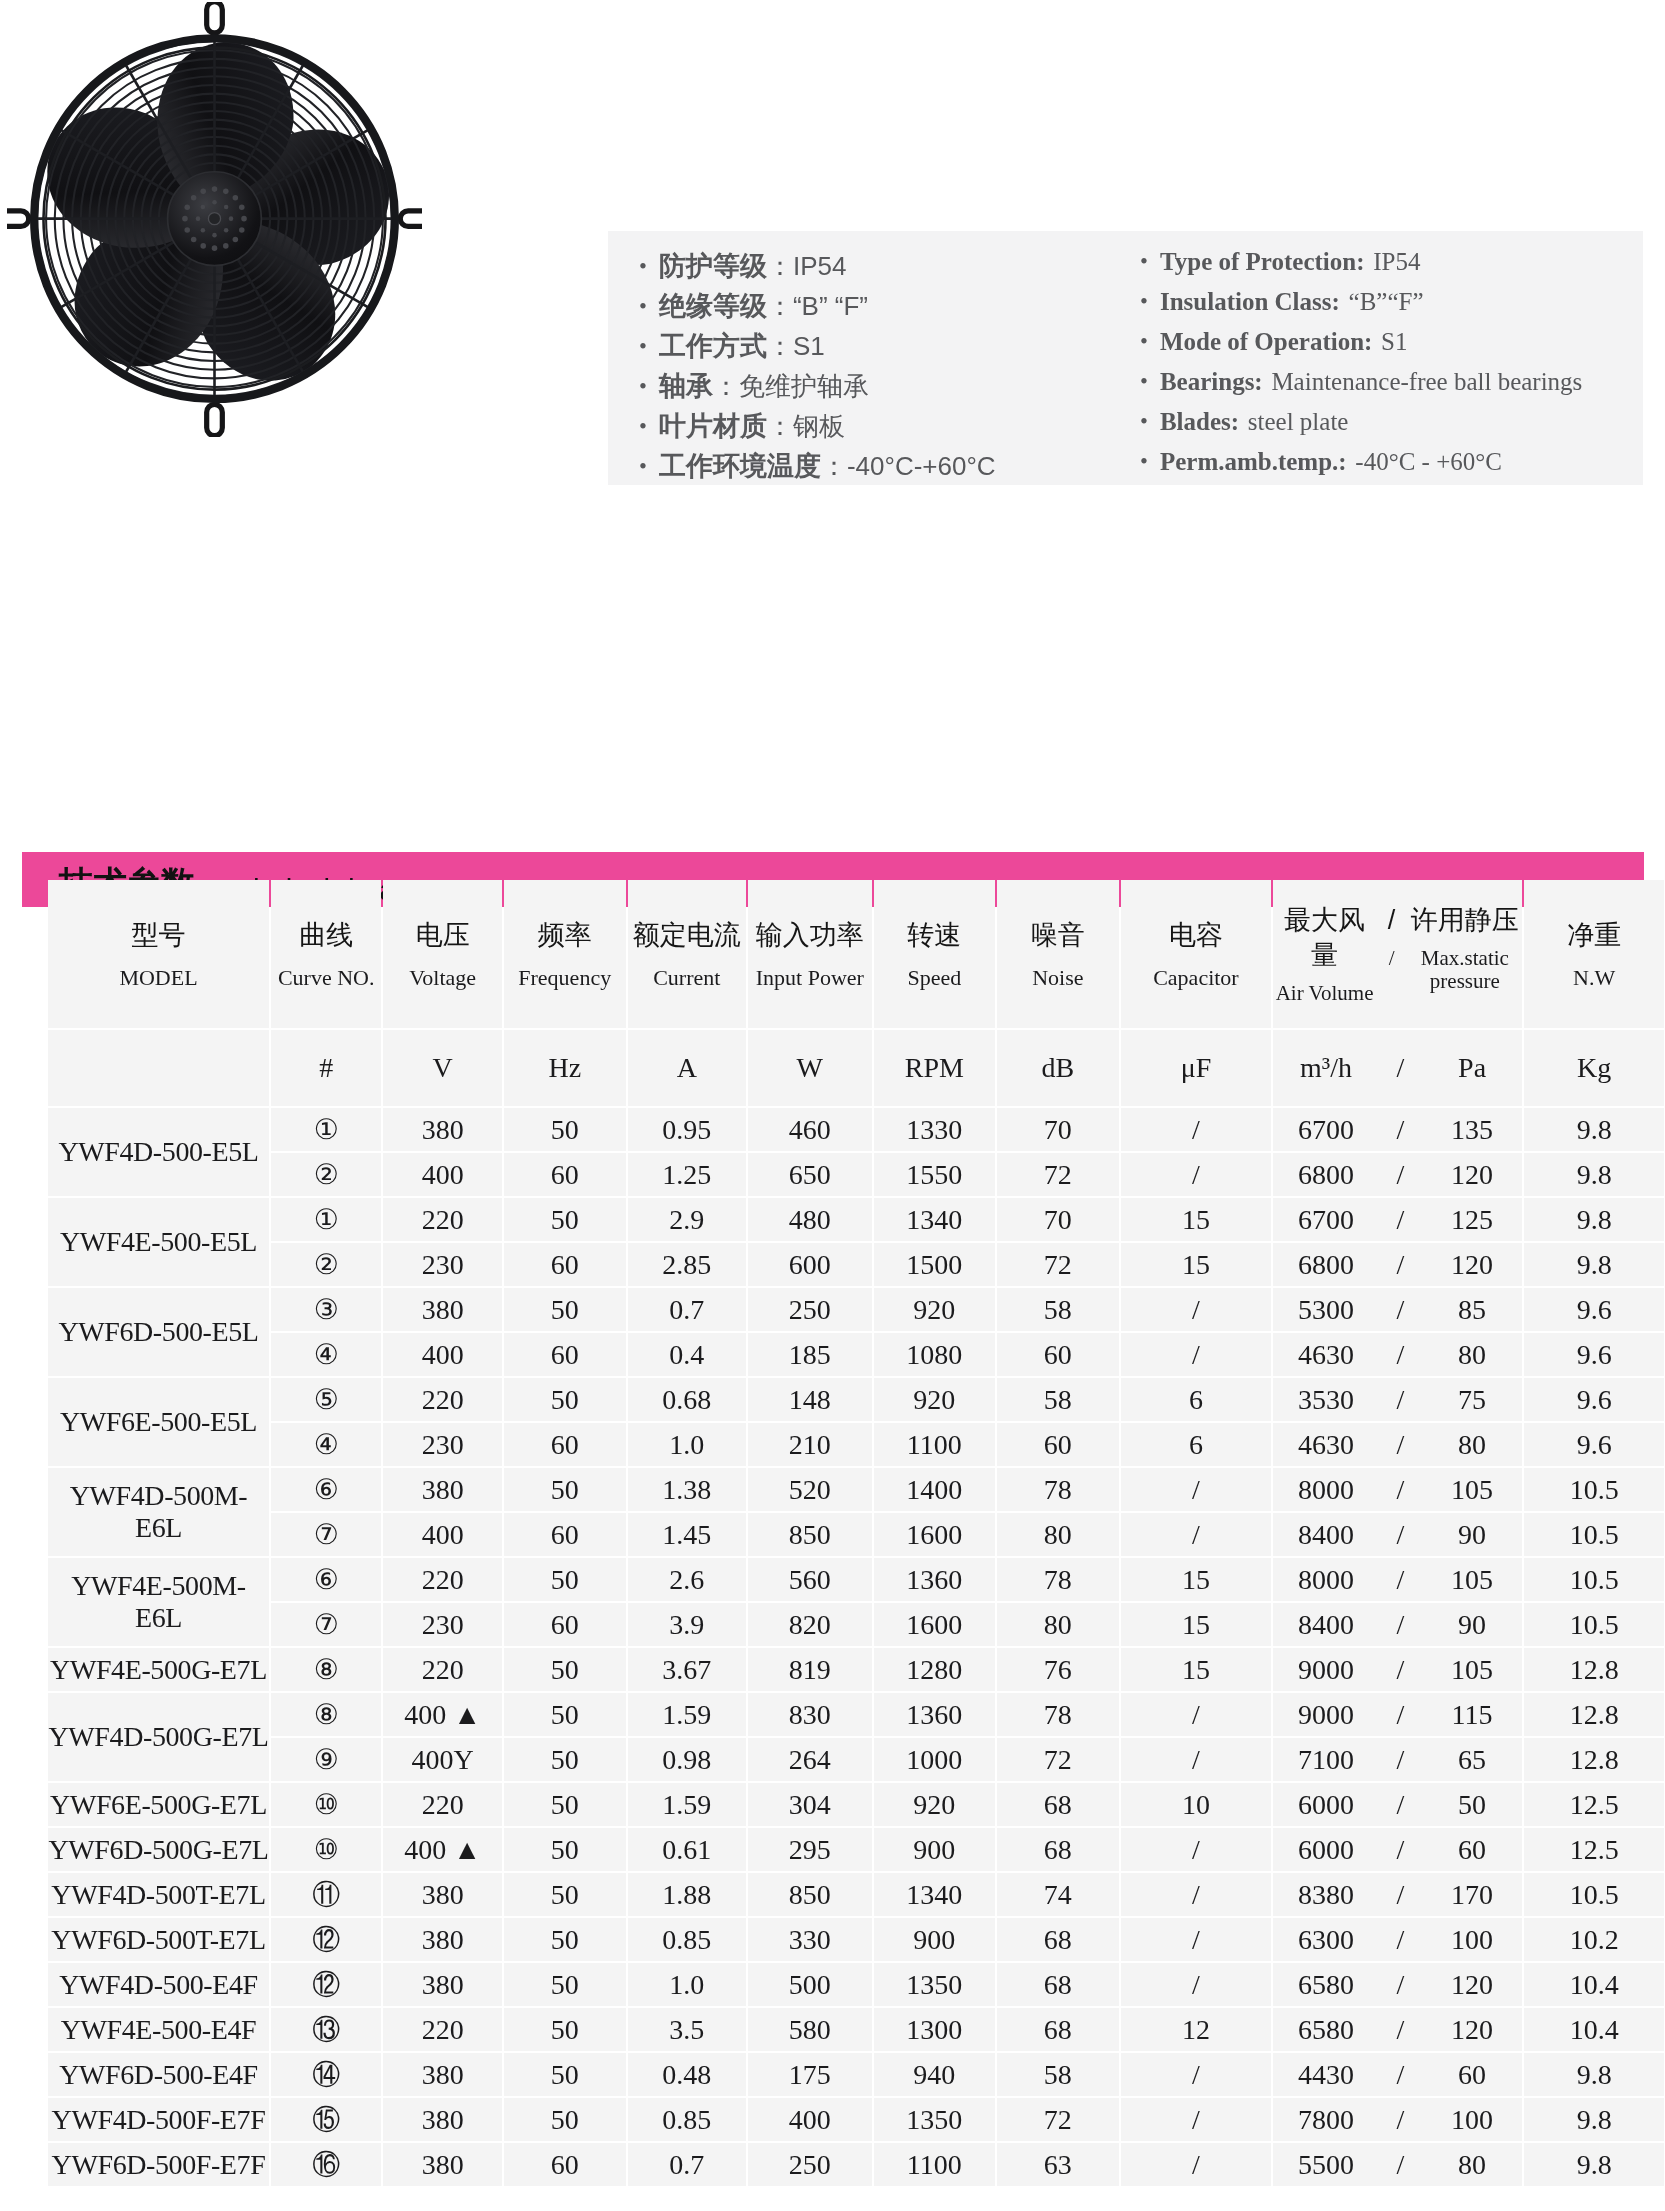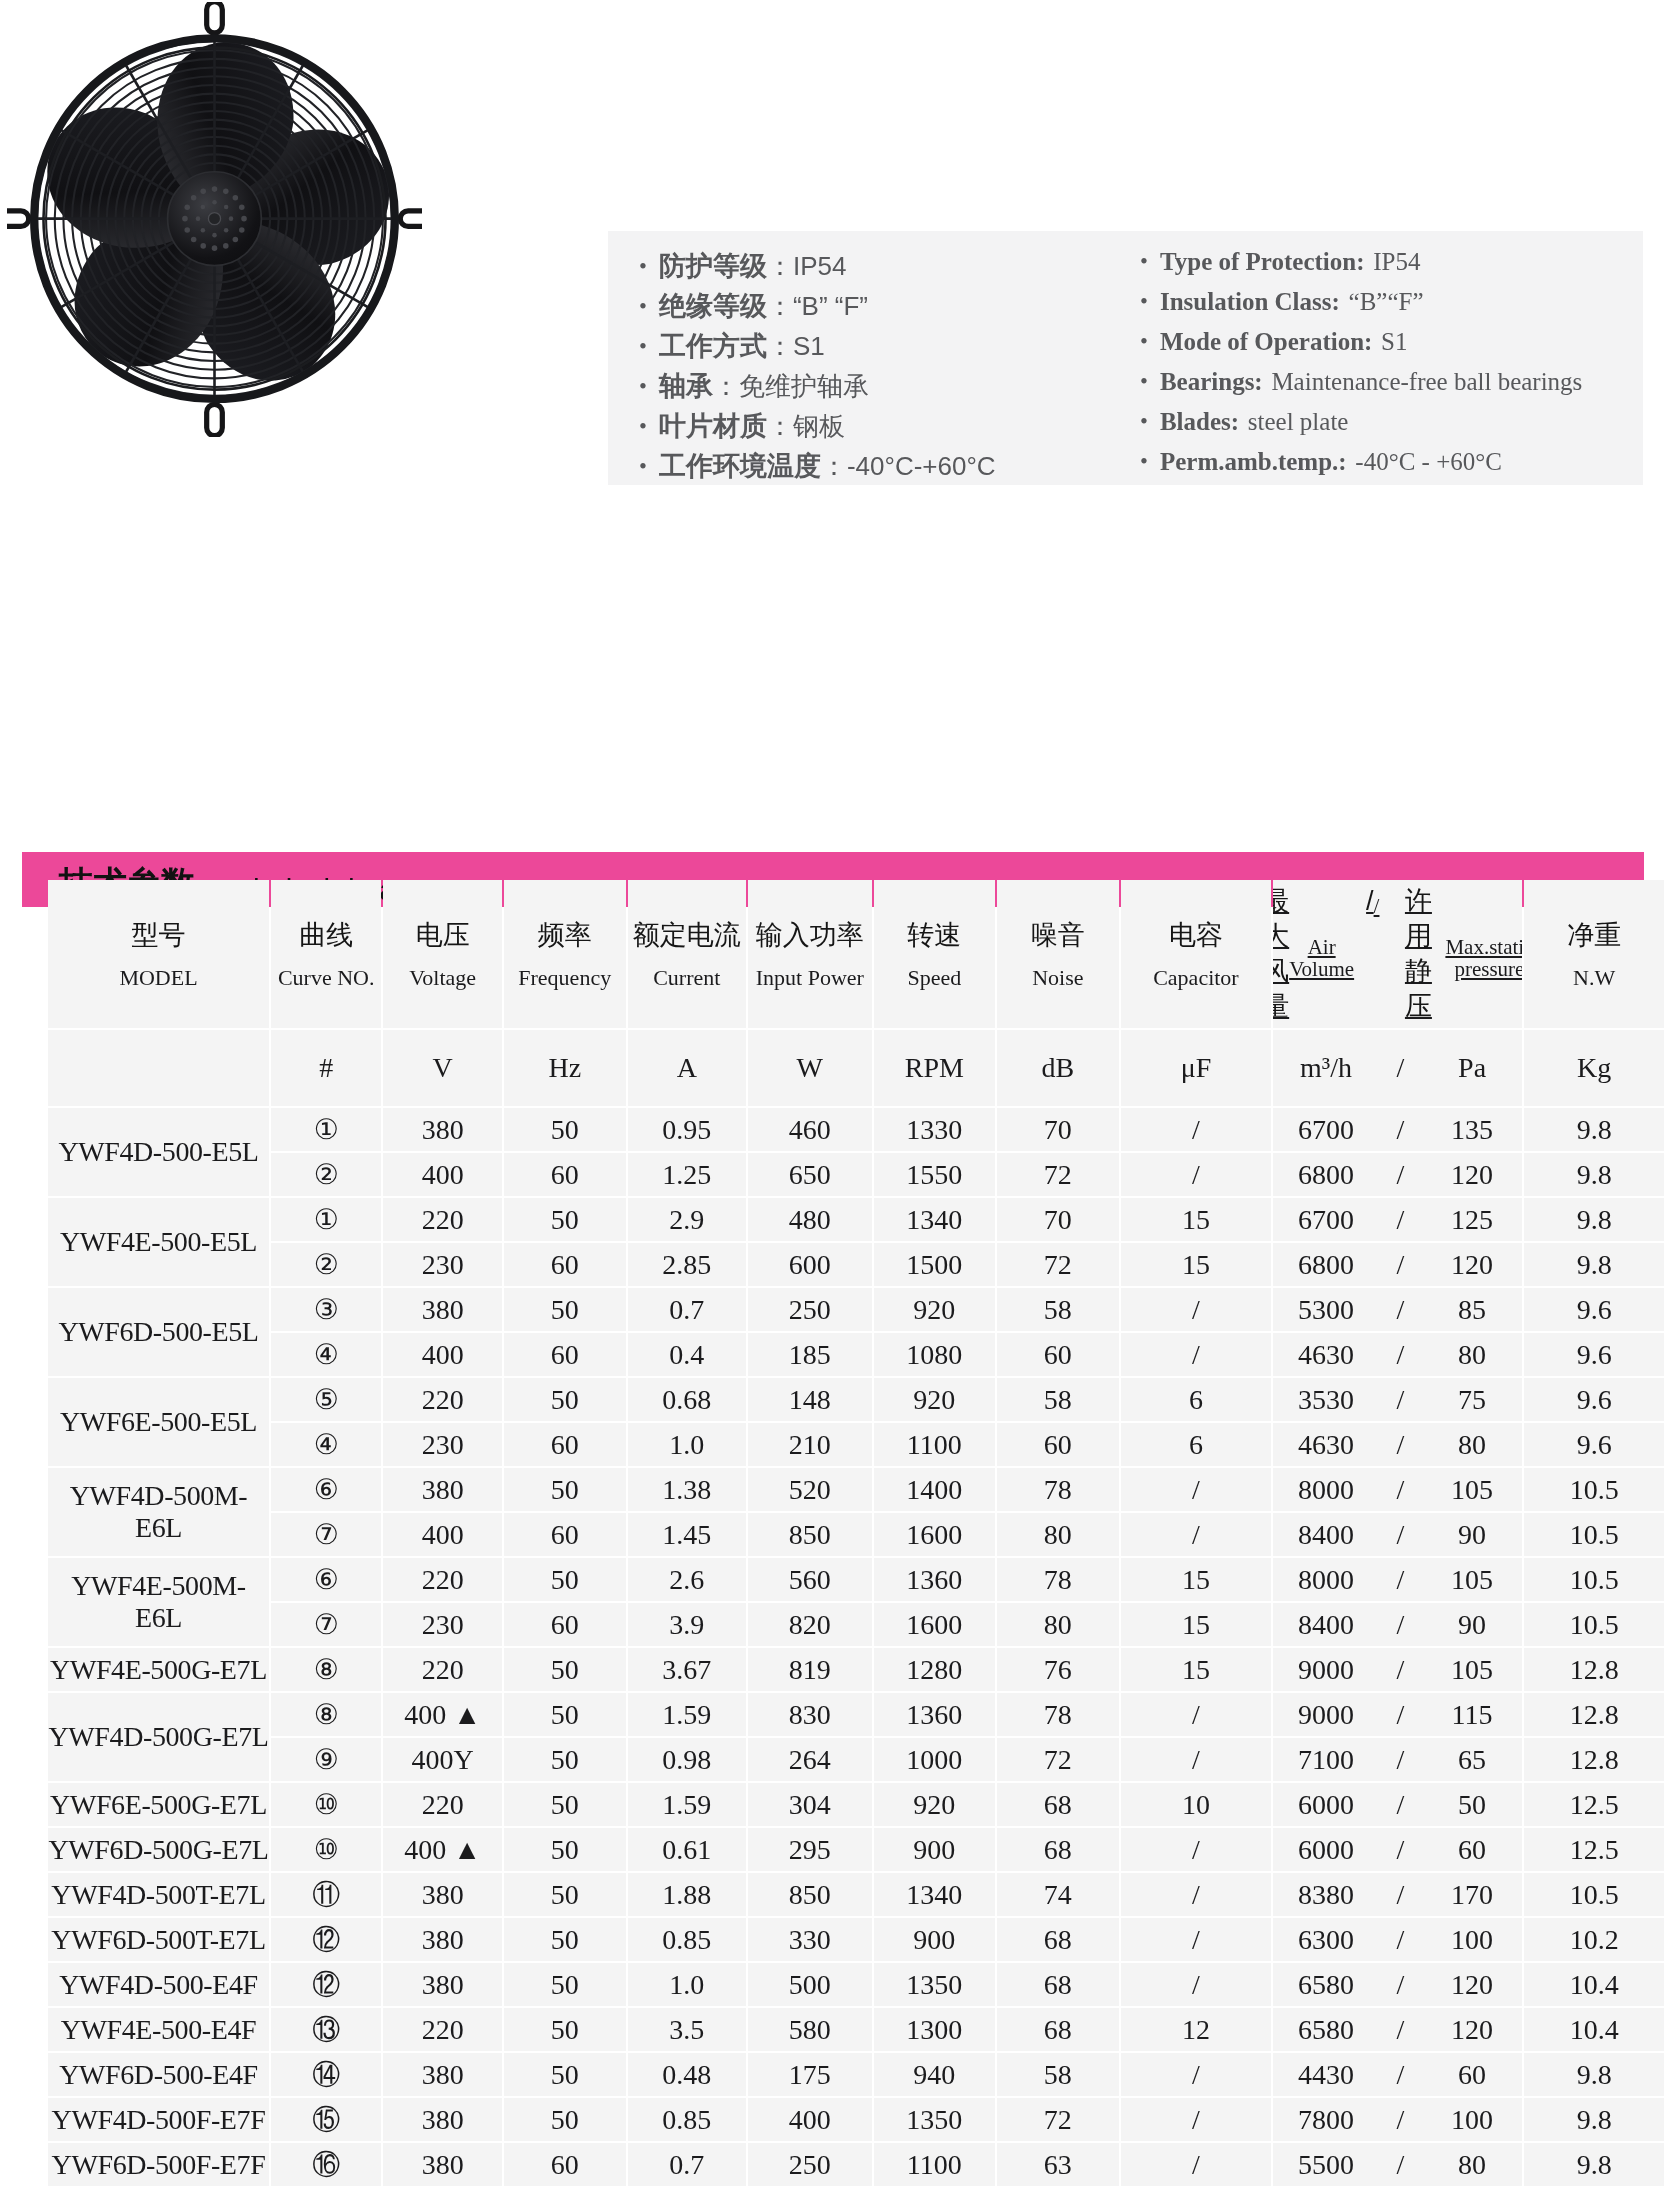--- a/index.html
+++ b/index.html
@@ -45,21 +45,21 @@
   tr.data-row td{height:43px;font-size:28px;}
   .hc .cn{display:block;font-family:"Liberation Sans",sans-serif;font-weight:500;font-size:27px;color:#161616;}
   .hc .en{display:block;font-size:22px;margin-top:12px;color:#1b1b1d;}
   td.model-cell{font-size:26px;letter-spacing:-0.4px;}
   td.curve-cell{font-family:"DejaVu Sans",sans-serif;font-size:29.5px;}
   .air{display:flex;width:100%;align-items:center;}
   .air .a-l{flex:1.05;text-align:center;}
   .air .a-s{width:43px;text-align:center;}
   .air .a-r{flex:1;text-align:center;}
   .airhead{display:flex;width:100%;align-items:flex-start;justify-content:center;}
-  .airhead .col{display:flex;align-items:center;text-decoration:underline;}
+  .airhead .col{display:flex;flex-direction:column;align-items:center;}
   .airhead .cn{font-family:"Liberation Sans",sans-serif;font-weight:500;font-size:27px;color:#161616;line-height:35px;}
   .airhead .en{font-size:21px;margin-top:8.7px;line-height:22.6px;}
   .airhead .col.mid{margin:0 12px;}
   .airhead .en-wrap{width:115px;}
 </style>
 </head>
 <body>
 
 <div class="fan-wrap">
   <svg width="415" height="435" viewBox="0 0 478 500">

